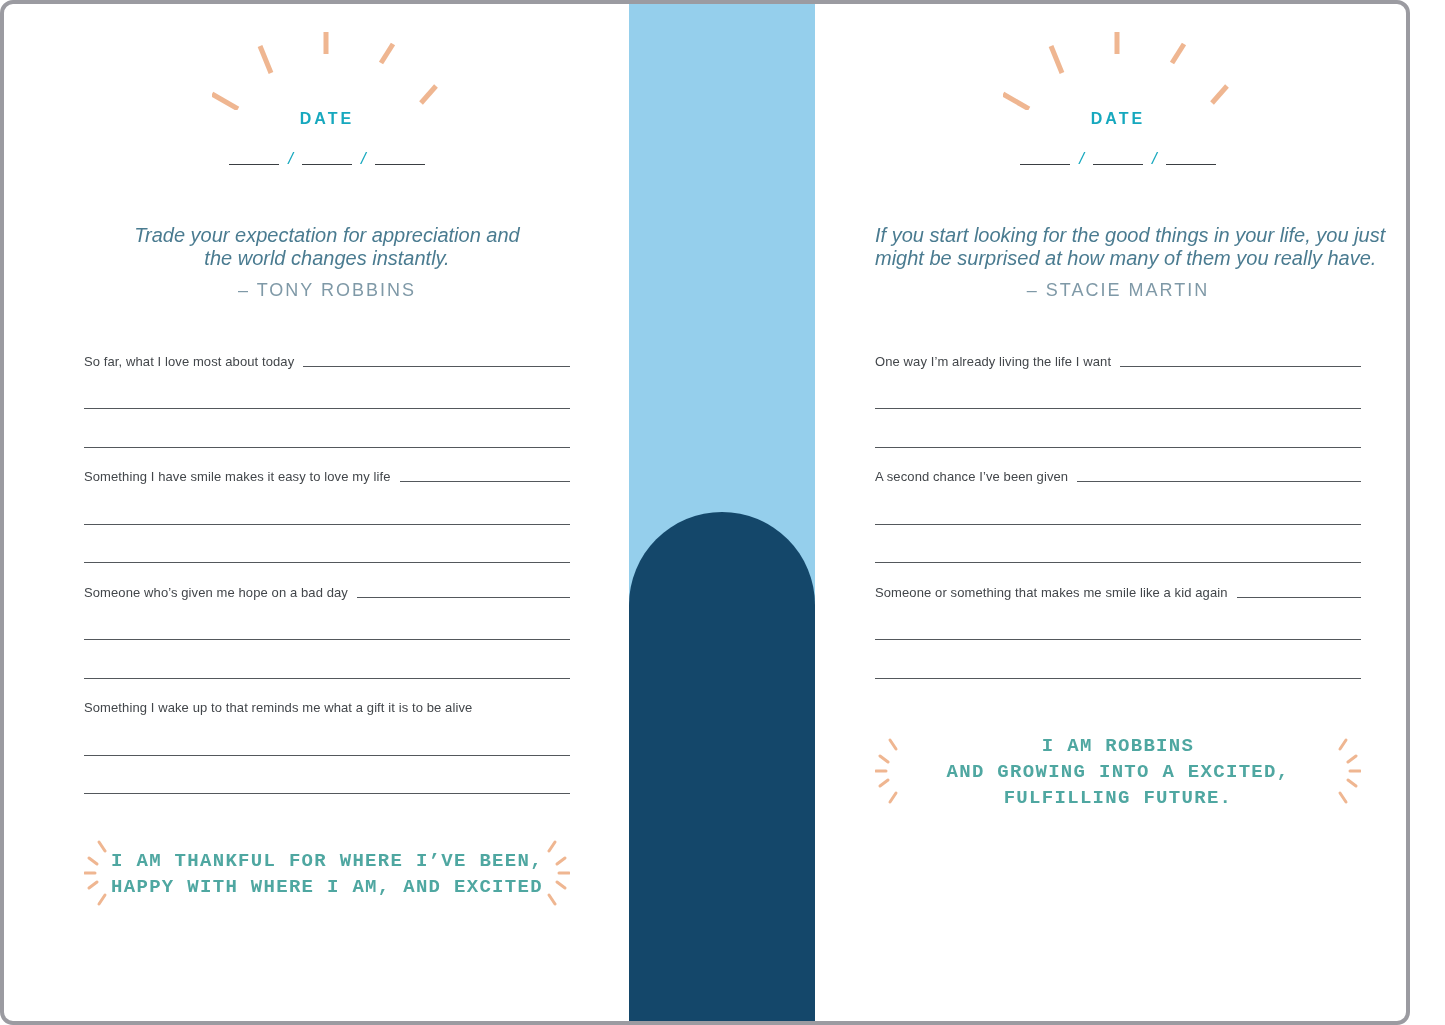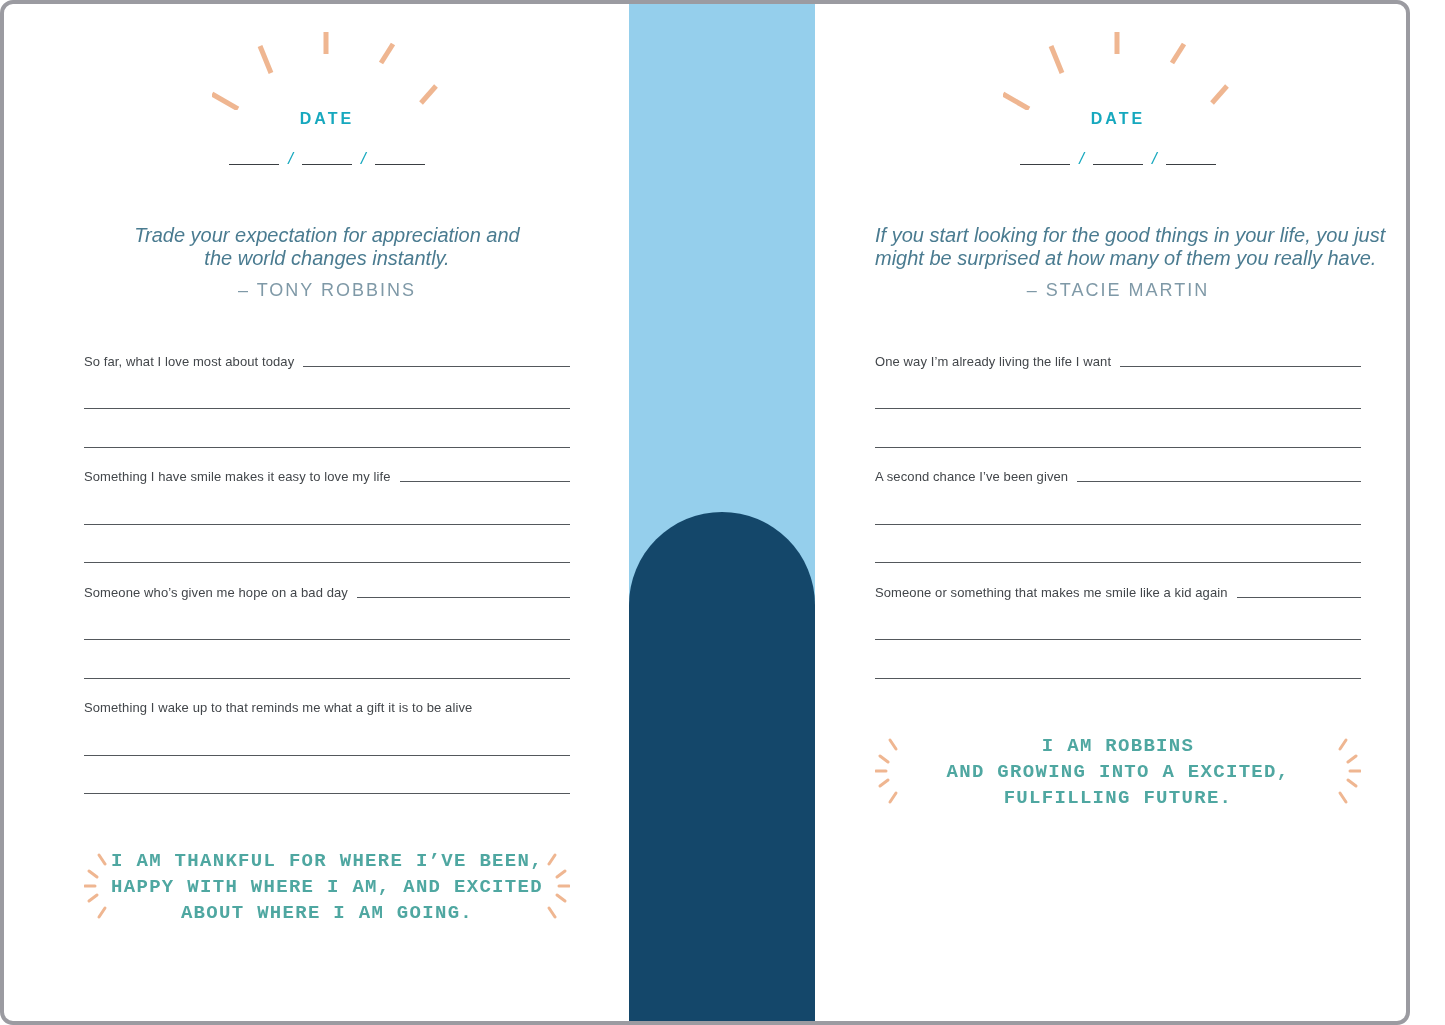--- a/index.html
+++ b/index.html
@@ -117,21 +117,20 @@
           <line x1="15" y1="8" x2="21" y2="17"></line>
           <line x1="5" y1="24" x2="13" y2="30"></line>
           <line x1="1" y1="39" x2="11" y2="39"></line>
           <line x1="5" y1="54" x2="13" y2="48"></line>
           <line x1="15" y1="70" x2="21" y2="61"></line>
         </g>
       </svg>
       <div class="affirm-text">
         <div>I AM THANKFUL FOR WHERE I’VE BEEN,</div>
         <div>HAPPY WITH WHERE I AM, AND EXCITED</div>
-        <div>ABOUT WHERE I AM GOING.</div>
       </div>
       <svg class="burst burst-right" width="24" height="80" viewBox="0 0 24 80">
         <g stroke="#efb691" stroke-width="3" stroke-linecap="round">
           <line x1="15" y1="8" x2="21" y2="17"></line>
           <line x1="5" y1="24" x2="13" y2="30"></line>
           <line x1="1" y1="39" x2="11" y2="39"></line>
           <line x1="5" y1="54" x2="13" y2="48"></line>
           <line x1="15" y1="70" x2="21" y2="61"></line>
         </g>
       </svg>

